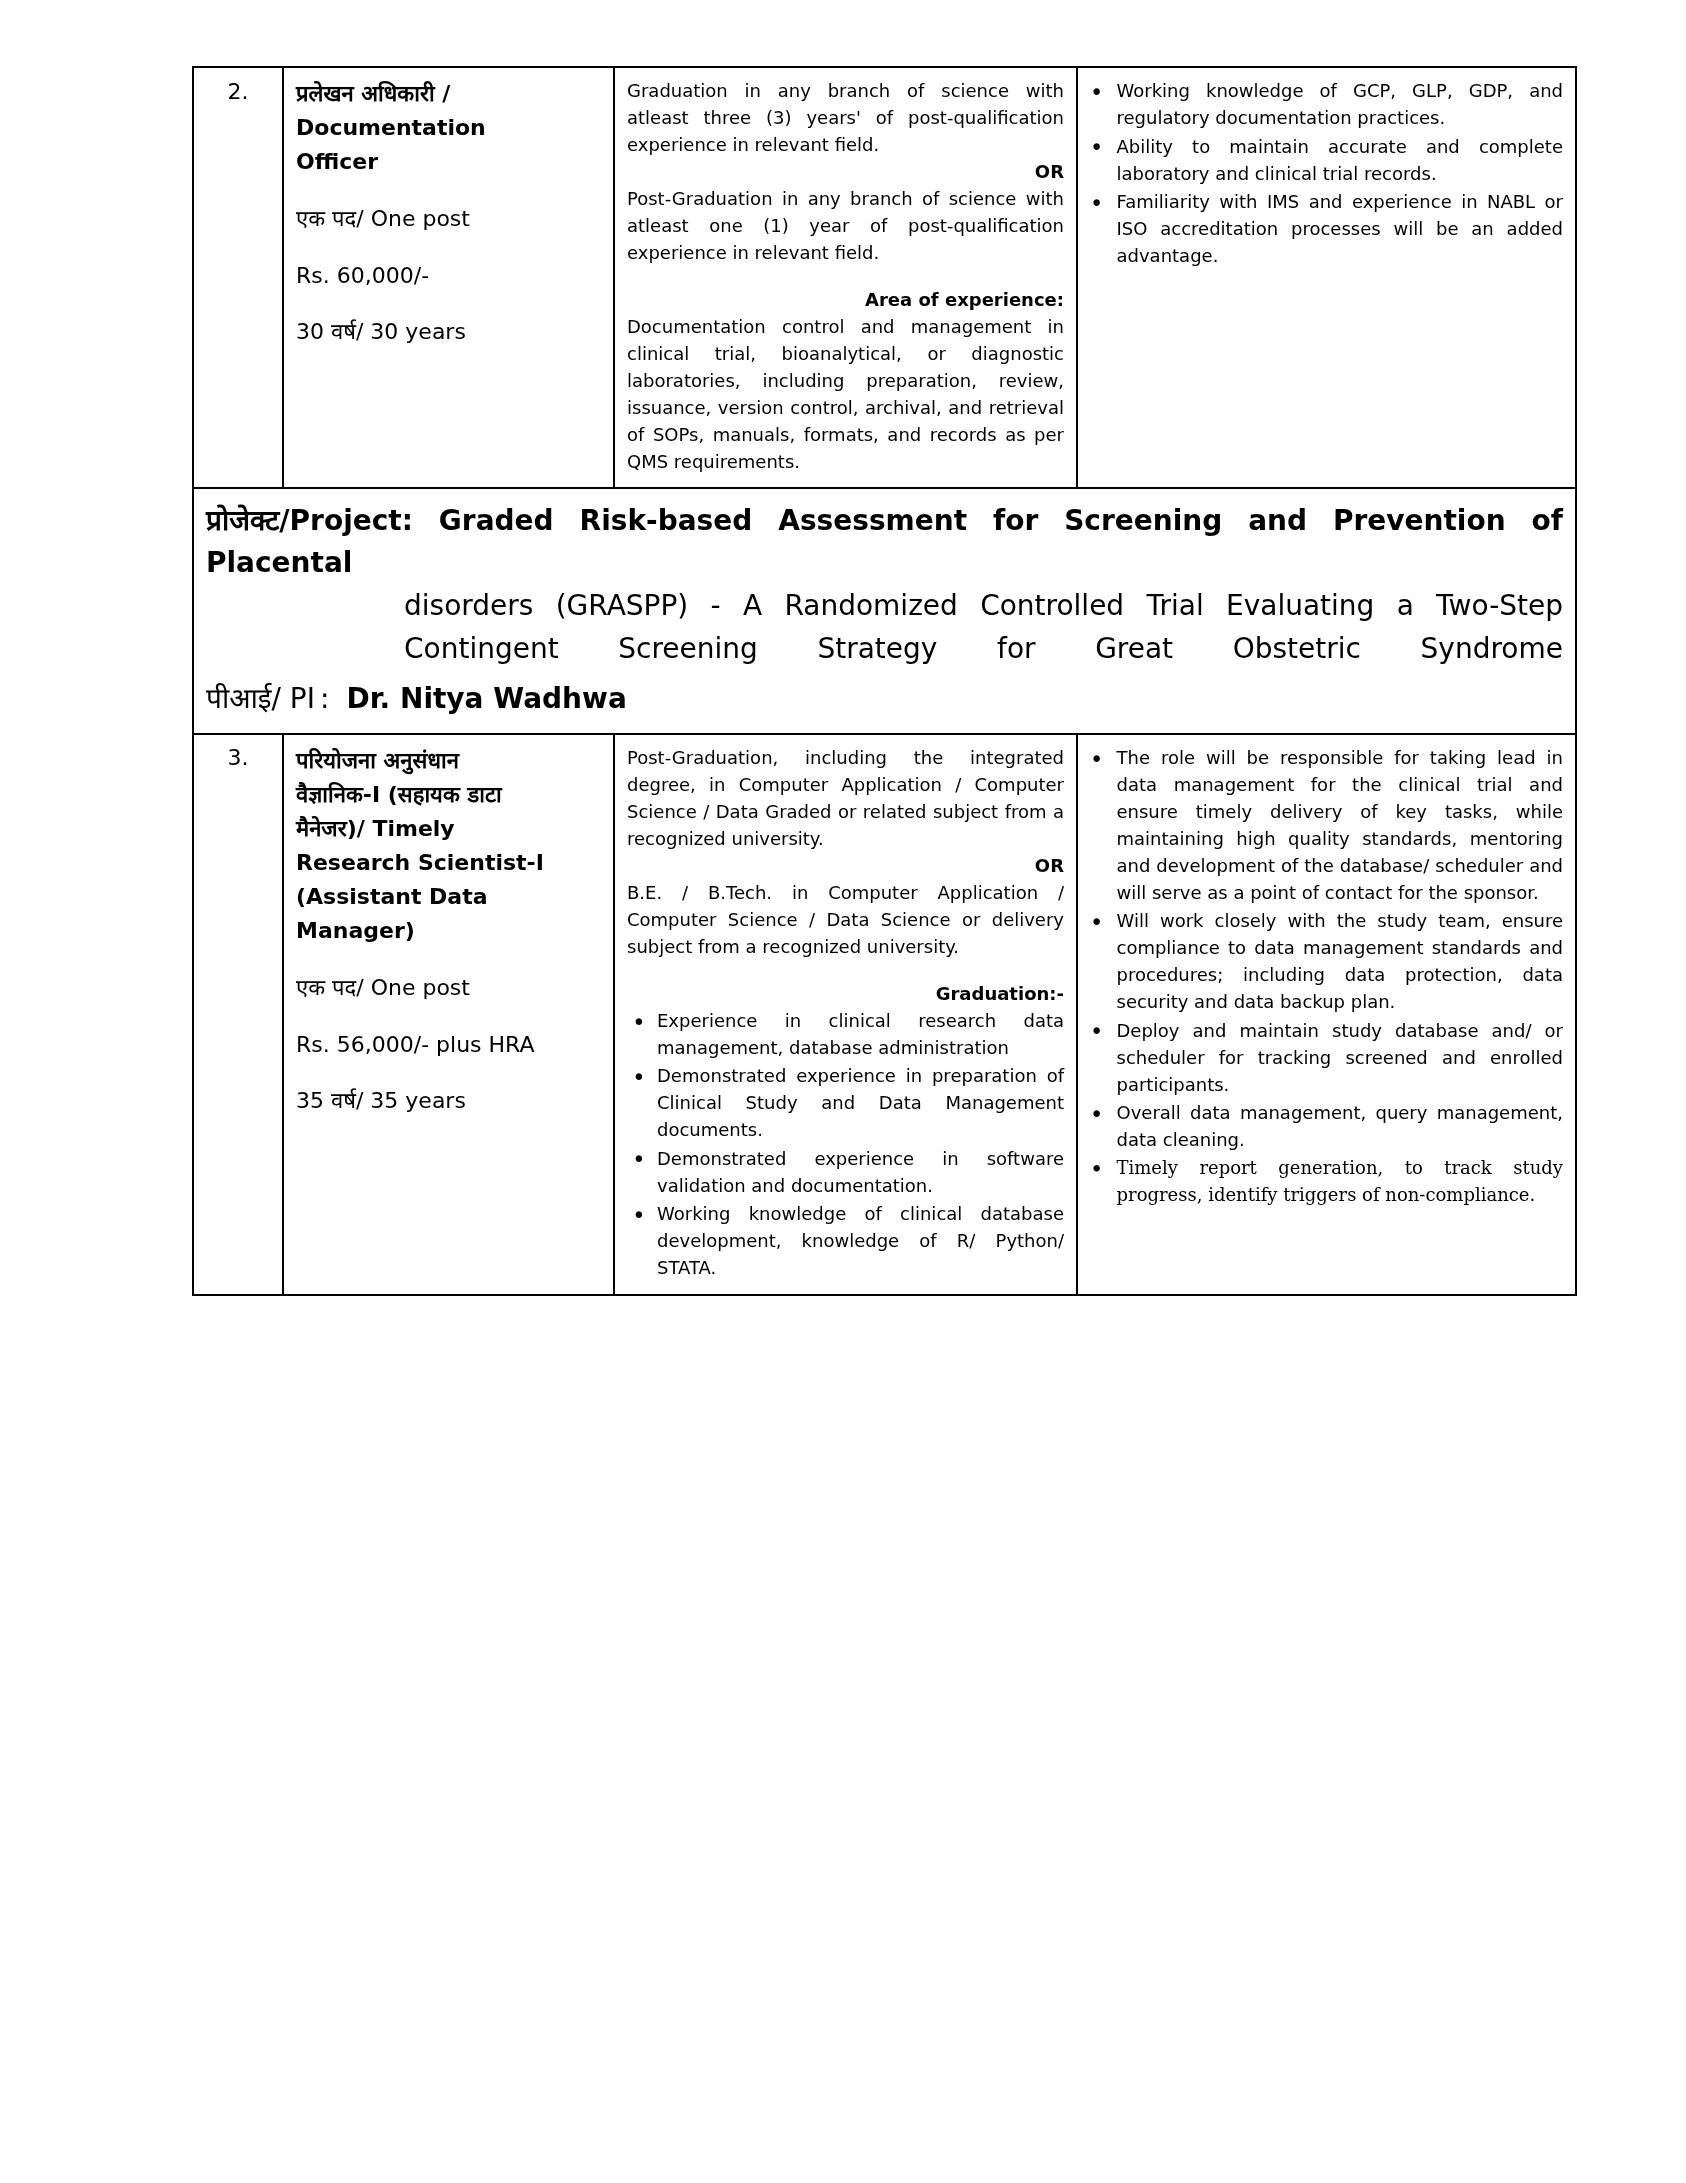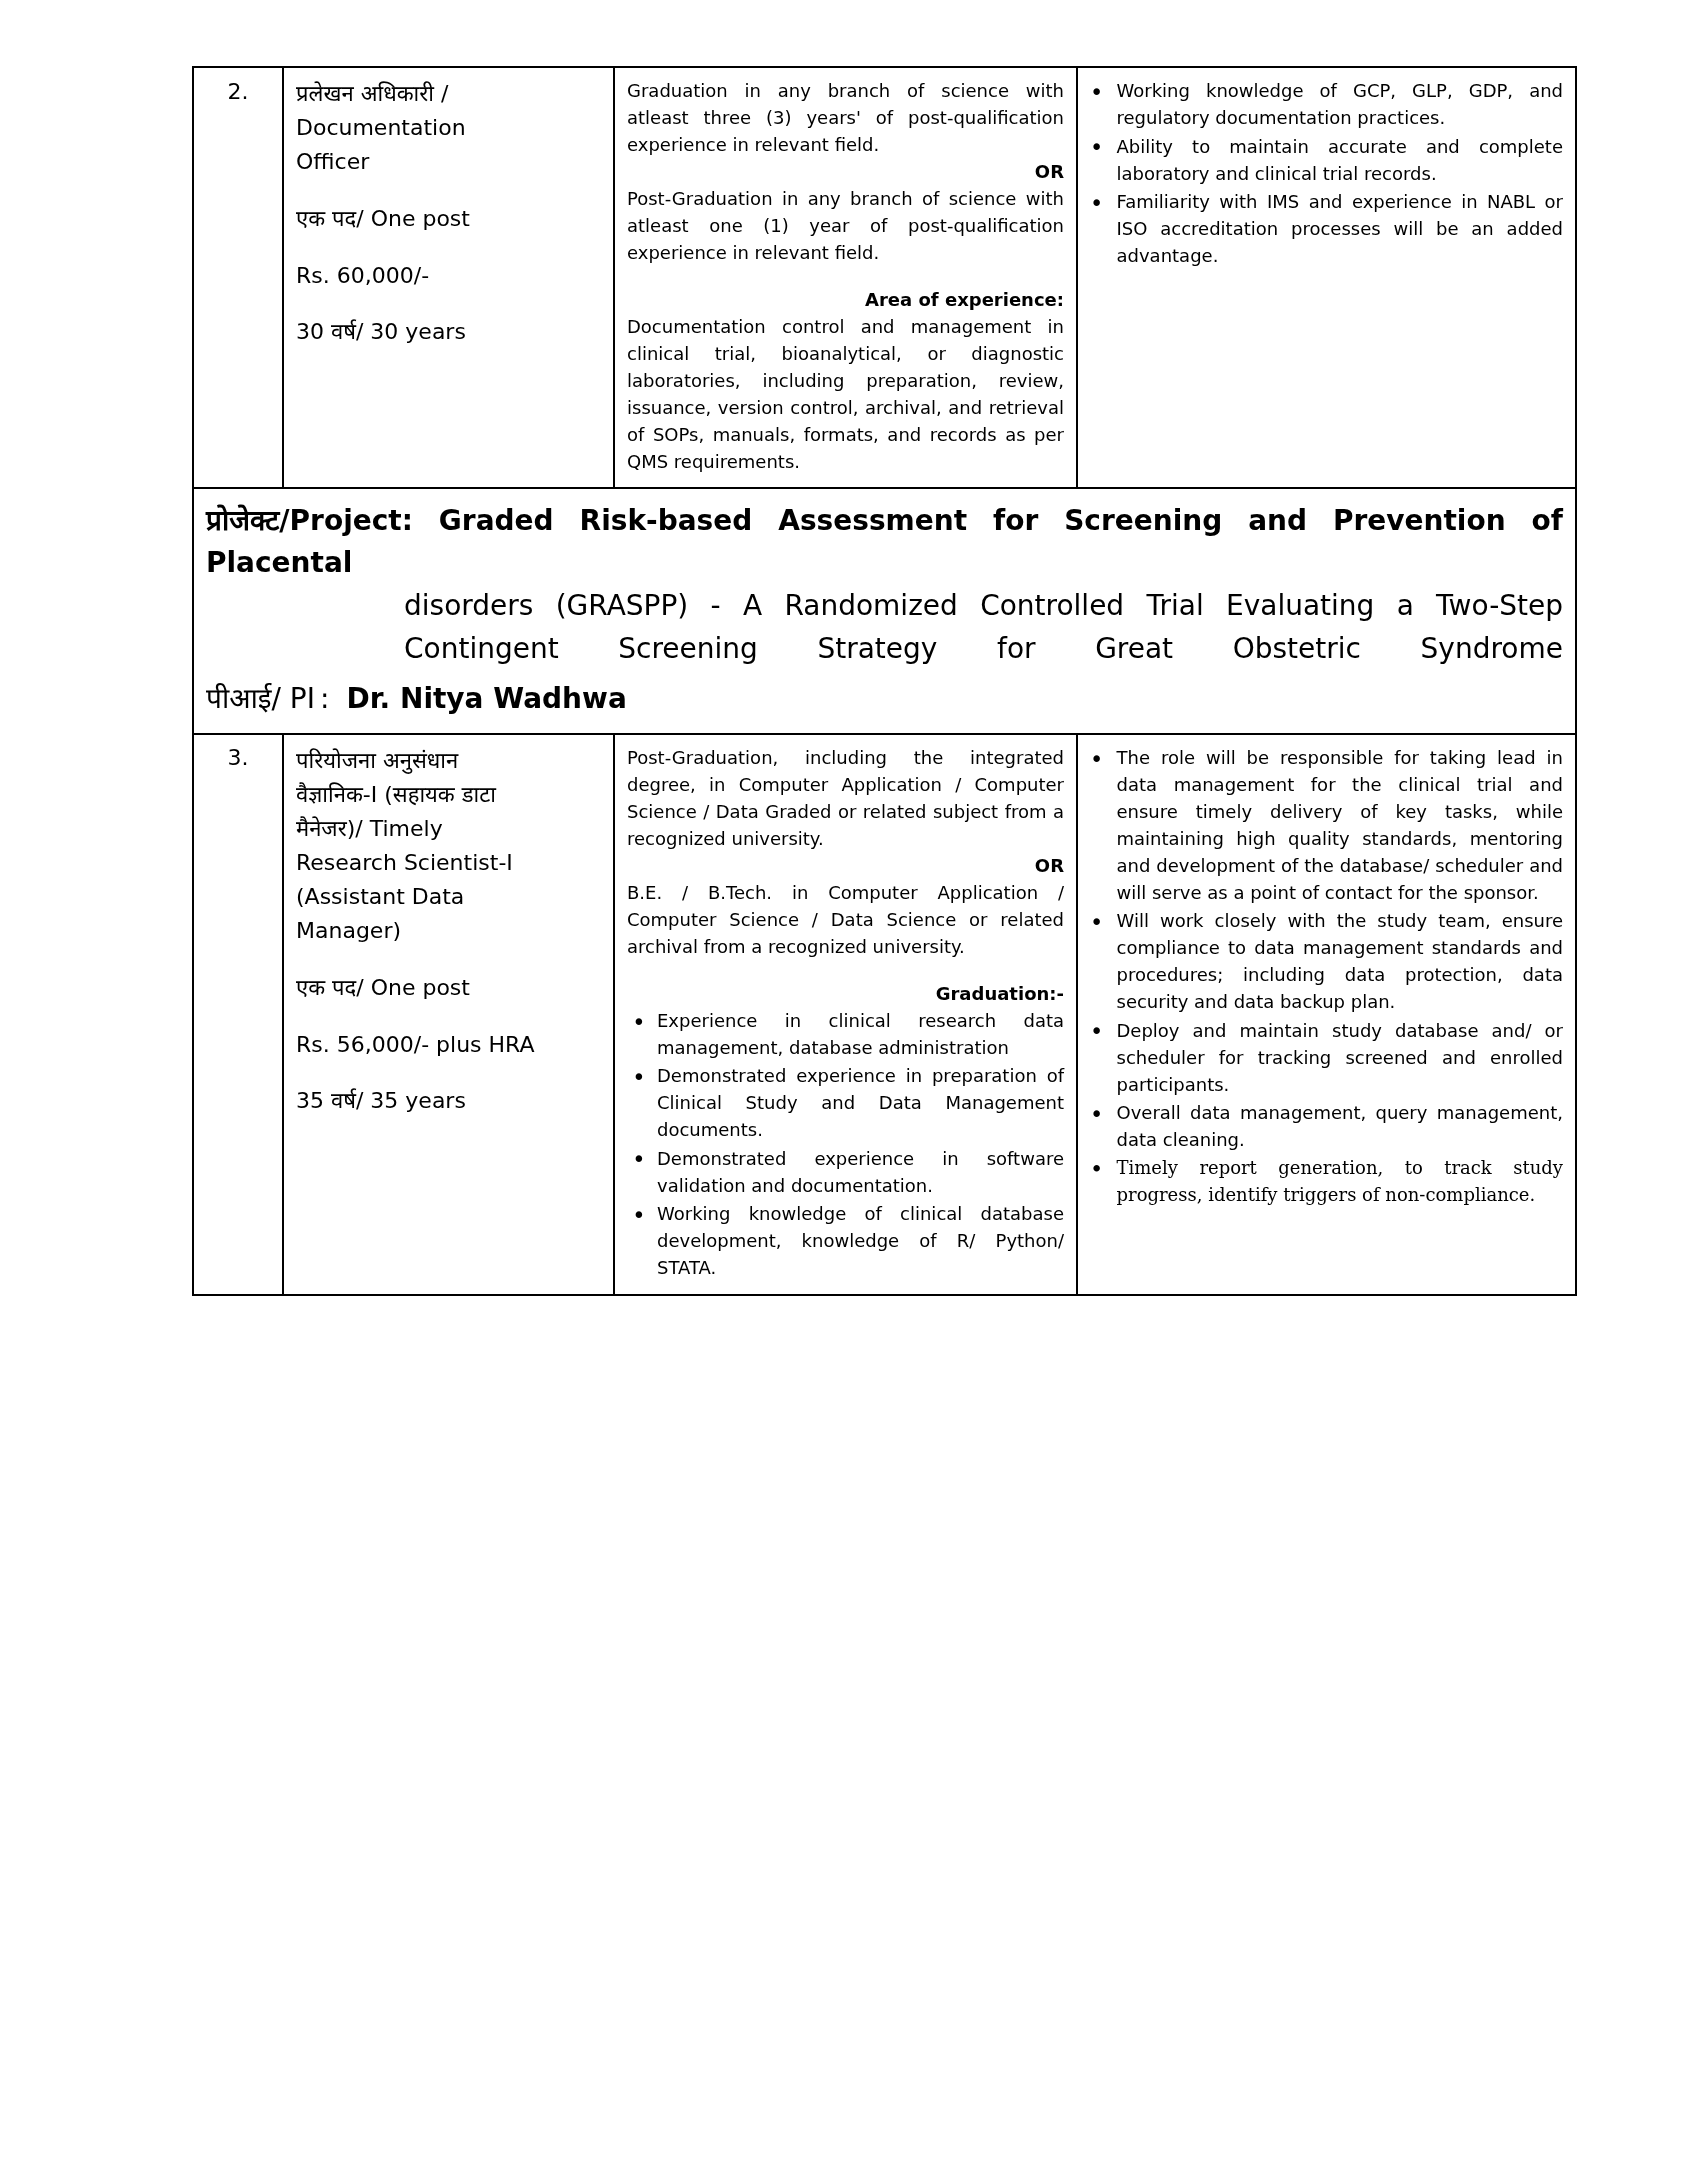--- a/index.html
+++ b/index.html
@@ -37,21 +37,21 @@
   .sno {
     font-size: 22px;
     text-align: center;
     padding-top: 10.6px !important;
   }
   .post-cell {
     font-size: 22px;
     line-height: 1.55;
   }
   .post-title {
-    font-weight: normal;
+    font-weight: bold;
   }
   .post-line {
     margin-top: 22.5px;
   }
   .qual-cell, .resp-cell {
     font-size: 18px;
     line-height: 1.5;
   }
   .justify {
     text-align: justify;
@@ -190,21 +190,21 @@
           <div class="post-title">(Assistant Data</div>
           <div class="post-title">Manager)</div>
           <div class="post-line">एक पद/ One post</div>
           <div class="post-line">Rs. 56,000/- plus HRA</div>
           <div class="post-line">35 वर्ष/ 35 years</div>
         </td>
 
         <td class="qual-cell">
           <div class="justify">Post-Graduation, including the integrated degree, in Computer Application / Computer Science / Data Graded or related subject from a recognized university.</div>
           <div class="bold">OR</div>
-          <div class="justify">B.E. / B.Tech. in Computer Application / Computer Science / Data Science or related archival from a recognized university.</div>
+          <div class="justify">B.E. / B.Tech. in Computer Application / Computer Science / Data Science or delivery subject from a recognized university.</div>
           <div class="bold block-gap">Graduation:-</div>
           <ul class="bullets">
             <li>Experience in clinical research data management, database administration</li>
             <li>Demonstrated experience in preparation of Clinical Study and Data Management documents.</li>
             <li>Demonstrated experience in software validation and documentation.</li>
             <li>Working knowledge of clinical database development, knowledge of R/ Python/ STATA.</li>
           </ul>
         </td>
 
         <td class="resp-cell">

